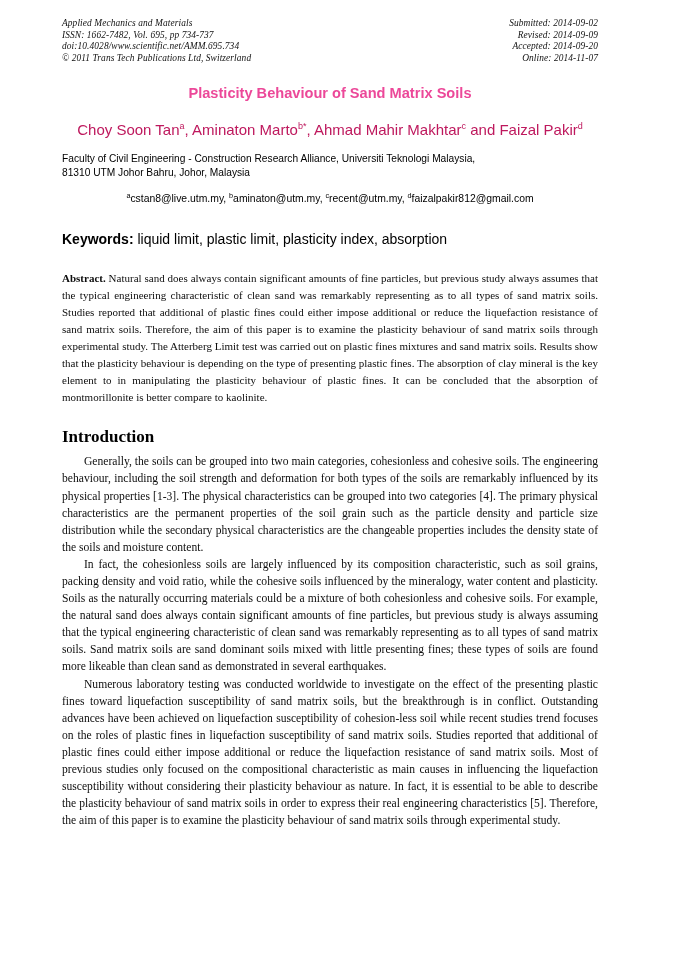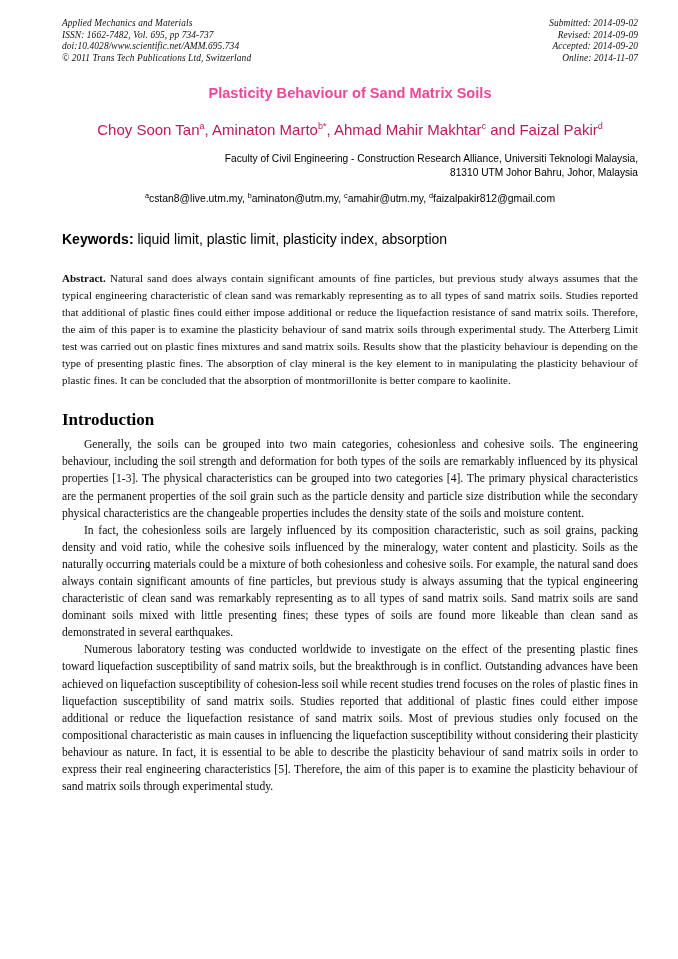--- a/index.html
+++ b/index.html
@@ -18,21 +18,21 @@
     -webkit-font-smoothing: antialiased;
   }
 
   .page {
     position: absolute;
     left: 0; top: 0;
     width: 678px;
     height: 959px;
     background: #fff;
     box-sizing: border-box;
-    padding: 18px 40px 0 62px;
+    padding: 18px 80px 0 62px;
   }
 
   
   .journal-header {
     display: flex;
     justify-content: space-between;
     align-items: flex-start;
     font-family: "Liberation Serif", serif;
     font-style: italic;
     font-size: 9.4px;
@@ -69,21 +69,21 @@
     font-size: 9px;
     vertical-align: super;
     line-height: 0;
   }
 
   
   .affiliation {
     font-family: "Liberation Sans", sans-serif;
     font-size: 10.2px;
     line-height: 13.6px;
-    text-align: right;
+    text-align: left;
     margin-top: 13px;
     color: #000;
   }
   .affiliation div { white-space: nowrap; }
 
   
   .emails {
     font-family: "Liberation Sans", sans-serif;
     font-size: 10.4px;
     line-height: 14px;
@@ -170,21 +170,21 @@
 
   <div class="paper-title">Plasticity Behaviour of Sand Matrix Soils</div>
 
   <div class="authors"><span>Choy Soon Tan</span><sup>a</sup><span>, </span><span>Aminaton Marto</span><sup>b*</sup><span>, </span><span>Ahmad Mahir Makhtar</span><sup>c</sup><span> and </span><span>Faizal Pakir</span><sup>d</sup></div>
 
   <div class="affiliation">
     <div>Faculty of Civil Engineering - Construction Research Alliance, Universiti Teknologi Malaysia,</div>
     <div>81310 UTM Johor Bahru, Johor, Malaysia</div>
   </div>
 
-  <div class="emails"><sup>a</sup><span>cstan8@live.utm.my</span><span>, </span><sup>b</sup><span>aminaton@utm.my</span><span>, </span><sup>c</sup><span>amahir@utm.my</span><span>, </span><sup>d</sup><span>faizalpakir812@gmail.com</span></div>
+  <div class="emails"><sup>a</sup><span>cstan8@live.utm.my</span><span>, </span><sup>b</sup><span>aminaton@utm.my</span><span>, </span><sup>c</sup><span>recent@utm.my</span><span>, </span><sup>d</sup><span>faizalpakir812@gmail.com</span></div>
 
   <div class="keywords">
     <span class="kw-label">Keywords:</span><span> liquid limit, plastic limit, plasticity index, absorption</span>
   </div>
 
   <div class="abstract">
     <span class="ab-label">Abstract.</span><span> Natural sand does always contain significant amounts of fine particles, but previous study always assumes that the typical engineering characteristic of clean sand was remarkably representing as to all types of sand matrix soils. Studies reported that additional of plastic fines could either impose additional or reduce the liquefaction resistance of sand matrix soils.  Therefore, the aim of this paper is to examine the plasticity behaviour of sand matrix soils through experimental study. The Atterberg Limit test was carried out on plastic fines mixtures and sand matrix soils. Results show that the plasticity behaviour is depending on the type of presenting plastic fines. The absorption of clay mineral is the key element to in manipulating the plasticity behaviour of plastic fines. It can be concluded that the absorption of montmorillonite is better compare to kaolinite.</span>
   </div>
 
   <div class="section-heading">Introduction</div>

